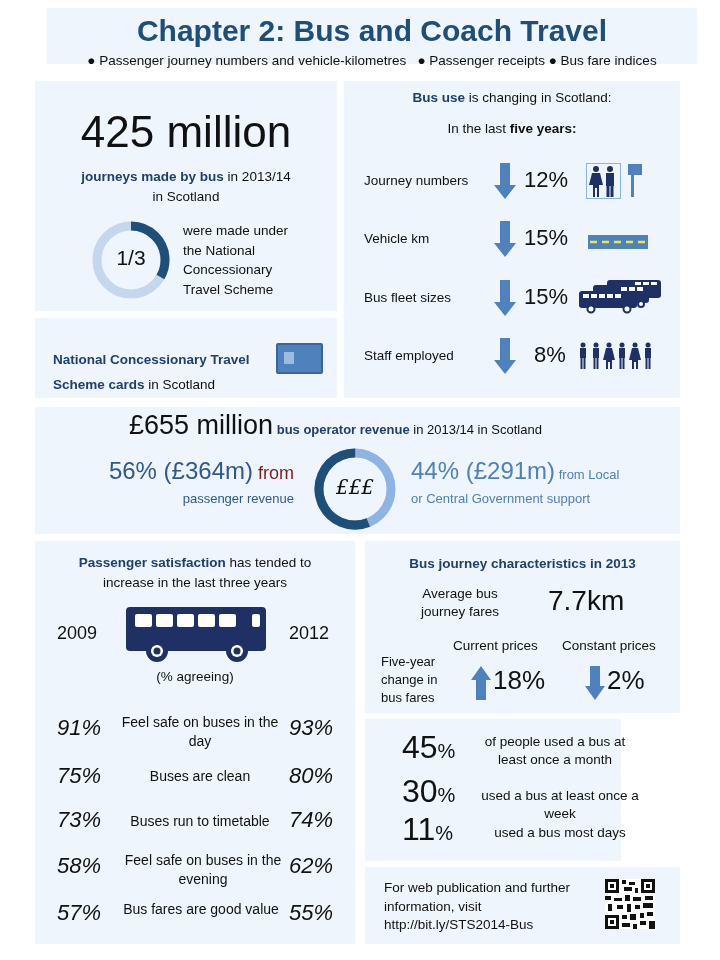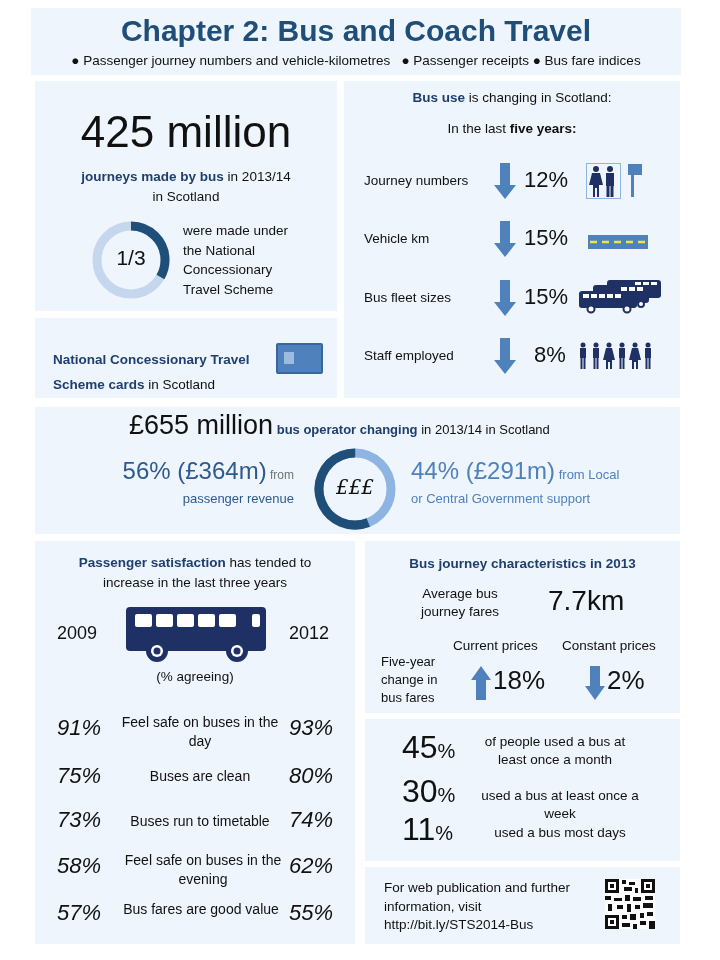--- a/index.html
+++ b/index.html
@@ -1,30 +1,30 @@
 <!DOCTYPE html>
 <html><head>
 <meta charset="utf-8">
 <style>
   * { box-sizing: border-box; margin: 0; padding: 0; }
   body { width: 720px; height: 960px; background: #ffffff; font-family: "Liberation Sans", "DejaVu Sans", sans-serif; color: #111; position: relative; overflow: hidden; }
   .panel { position: absolute; background: #eef5fc; }
   .dark { color: #1f3f6e; font-weight: bold; }
   .abs { position: absolute; }
   .center { text-align: center; }
-  #header { left: 31px; top: 8px; width: 650px; height: 67px; }
+  #header { left: 47px; top: 8px; width: 650px; height: 56px; }
   #title { position: absolute; left: 0; right: 0; top: 6px; text-align: center; font-size: 30px; font-weight: bold; color: #1f4e79; }
   #subtitle { position: absolute; left: 0; right: 0; top: 45px; text-align: center; font-size: 13.5px; color: #111; }
   #p-journeys { left: 35px; top: 81px; width: 302px; height: 230px; }
   #p-cards { left: 35px; top: 318px; width: 302px; height: 80px; }
   #p-bususe { left: 344px; top: 81px; width: 336px; height: 317px; padding-left: 14px; }
   #p-revenue { left: 35px; top: 407px; width: 645px; height: 127px; }
   #p-satis { left: 35px; top: 541px; width: 320px; height: 403px; }
   #p-chars { left: 365px; top: 541px; width: 315px; height: 172px; }
-  #p-usage { left: 365px; top: 719px; width: 315px; height: 142px; }
+  #p-usage { left: 365px; top: 719px; width: 256px; height: 142px; }
   #p-web { left: 365px; top: 867px; width: 315px; height: 77px; }
   .sat-row { position: absolute; left: 0; width: 320px; height: 40px; }
   .sat-l, .sat-r { position: absolute; font-size: 22px; top: 4px; font-style: italic; }
   .sat-l { left: 22px; } .sat-r { left: 254px; }
   .sat-m { position: absolute; left: 80px; width: 170px; text-align: center; font-size: 14px; line-height: 19px; }
 </style>
 </head>
 <body>
 
 <div id="header" class="panel">
@@ -158,24 +158,24 @@
           <rect x="67" y="6" width="6" height="10"></rect>
           <rect x="67.5" y="15" width="2" height="12"></rect>
           <rect x="70.5" y="15" width="2" height="12"></rect>
       </g>
     </svg>
   </div>
 </div>
 
 <div id="p-revenue" class="panel">
   <div class="abs" style="left:94px;top:3px;">
-    <span style="font-size:27px;">£655 million</span><span class="dark" style="font-size:13px;"> bus operator changing</span><span style="font-size:13px;"> in 2013/14 in Scotland</span>
+    <span style="font-size:27px;">£655 million</span><span class="dark" style="font-size:13px;"> bus operator revenue</span><span style="font-size:13px;"> in 2013/14 in Scotland</span>
   </div>
   <div class="abs" style="right:386px;top:50px;text-align:right;white-space:nowrap;">
-    <span style="font-size:24px;color:#2e5a8e;">56% (£364m)</span><span style="font-size:12px;color:#737373;margin-top:44px;"> from</span>
+    <span style="font-size:24px;color:#2e5a8e;">56% (£364m)</span><span style="font-size:18px;color:#7f1d1d;margin-top:44px;"> from</span>
     <div style="font-size:13px;color:#2e5a8e;margin-top:6px;">passenger revenue</div>
   </div>
   <svg class="abs" style="left:277px;top:39px;" width="86" height="86">
     <circle id="rev-right" cx="43" cy="43" r="36" fill="none" stroke-width="9" stroke="#8eb4e3"></circle>
     <circle id="rev-left" cx="43" cy="43" r="36" fill="none" stroke-width="9" stroke="#1f4e79" stroke-dasharray="126.66901579274047 226.1946710584651" transform="rotate(-291.6 43 43)"></circle>
   </svg>
   <div class="abs center" style="left:277px;top:68px;width:86px;font-family:'DejaVu Serif',serif;font-style:italic;font-size:20px;">£££</div>
   <div class="abs" style="left:376px;top:50px;white-space:nowrap;">
     <span style="font-size:24px;color:#4f81bd;">44% (£291m)</span><span style="font-size:13px;color:#4f81bd;"> from Local</span>
     <div style="font-size:13px;color:#4f81bd;margin-top:6px;">or Central Government  support</div>

